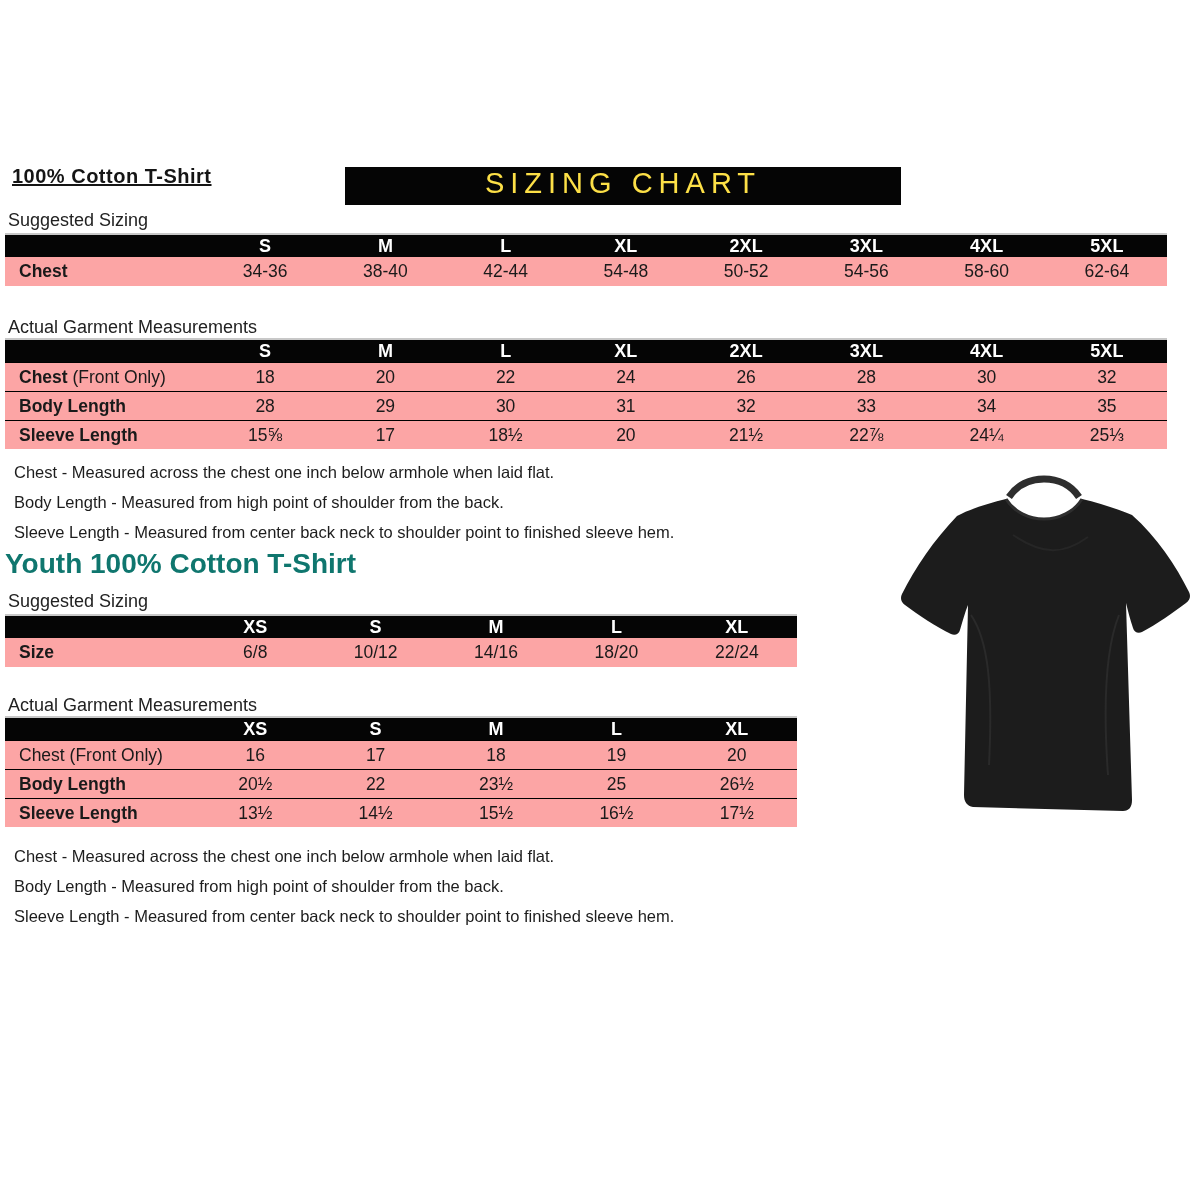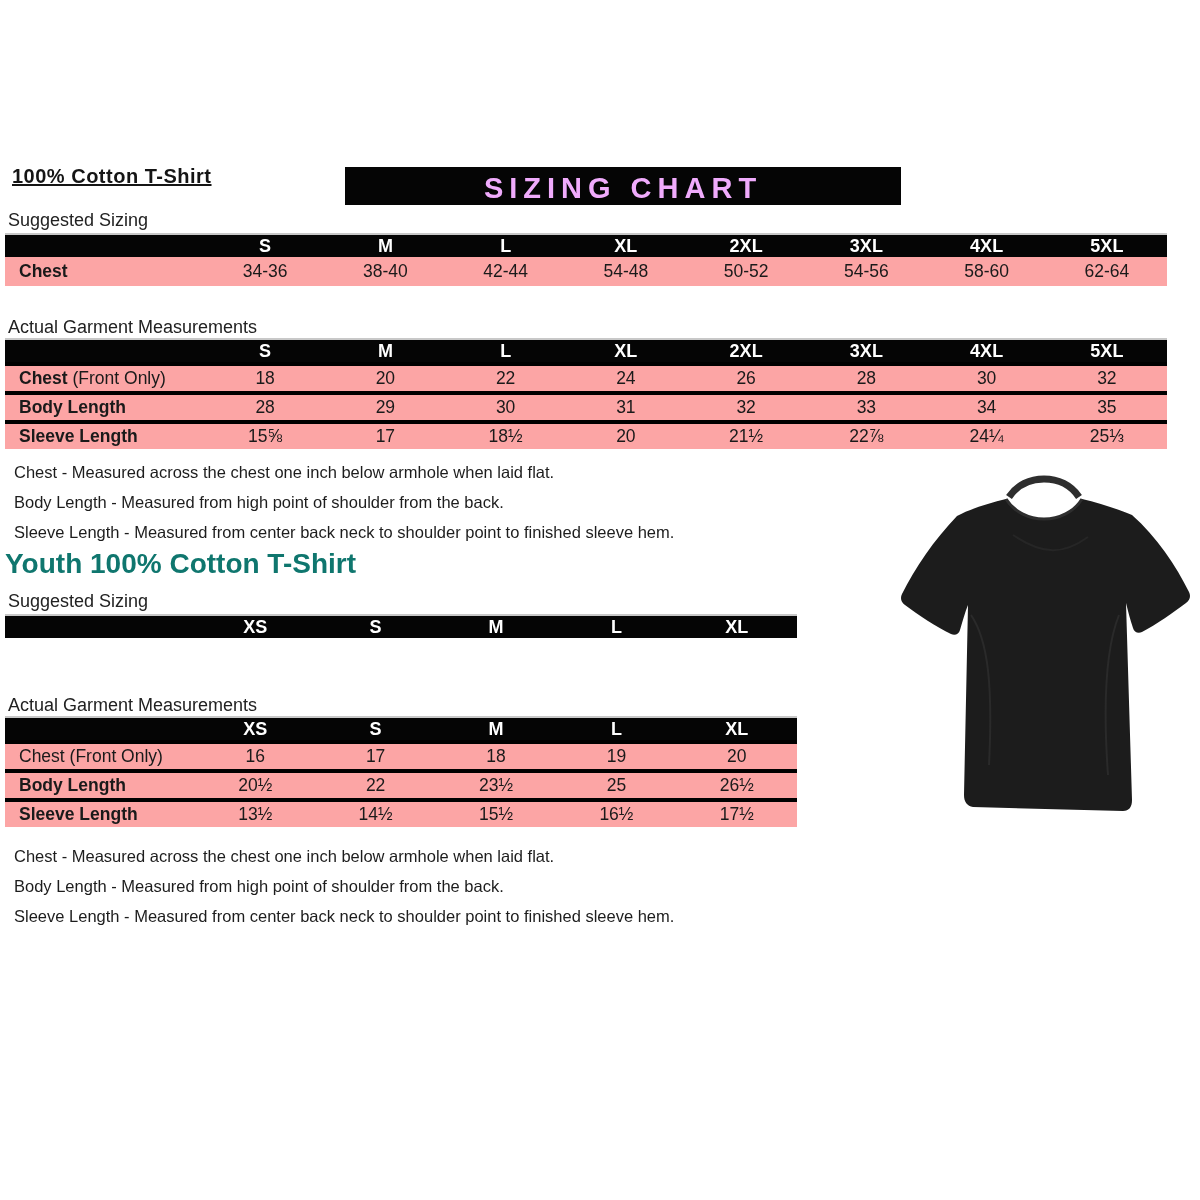--- a/index.html
+++ b/index.html
@@ -4,32 +4,32 @@
 <style>
   * { margin:0; padding:0; box-sizing:border-box; }
   html,body { background:#ffffff; }
   body { width:1200px; height:1200px; position:relative;
          font-family:"Liberation Sans", sans-serif; color:#1a1a1a; overflow:hidden; }
 
   .abs { position:absolute; }
 
   
   .main-title { font-size:20px; font-weight:bold; color:#151515; letter-spacing:0.5px;text-decoration:underline; }
-  .banner { background:#050505; color:#f0abfc; display:flex; align-items:flex-end; justify-content:center;
-            font-weight:bold; font-size:29px; letter-spacing:6px; }
+  .banner { background:#050505; color:#fde047; display:flex; align-items:flex-start; justify-content:center;
+            font-weight:normal; font-size:29px; letter-spacing:6px; }
   .section-label { font-size:18px; color:#222; }
   .youth-title { font-size:28px; font-weight:bold; color:#0f766e; }
 
   
   .sz-table { border-collapse:collapse; }
   .thead { display:flex; background:#050505; color:#ffffff; height:24px; align-items:center;
            border-top:2px solid #c8c8c8; }
   .thead .val-cell { font-weight:bold; font-size:18px; }
   .trow { display:flex; height:29px; align-items:center; font-size:17.5px; background:#fca5a5; }
-  .lined .trow { border-top:4px solid #000000; }
+  .lined .trow { border-top:1px solid #000000; }
   .label-cell { padding-left:14px; white-space:nowrap; }
   .adult-t .label-cell { width:200px; }
   .youth-t .label-cell { width:190px; }
   .val-cell { flex:1; text-align:center; }
   .lbl-bold { font-weight:bold; }
   .lbl-reg { font-weight:normal; }
   .lbl-note { font-weight:normal; }
 
   
   .notes { font-size:16.5px; color:#1d1d1d; }
@@ -131,20 +131,28 @@
 <div class="abs section-label" style="left:8px; top:591px;">Suggested Sizing</div>
 
 <div class="abs sz-table youth-t" style="left:5px; top:614px; width:792px;">
   <div class="thead">
     <div class="label-cell"></div>
   <div class="val-cell">XS</div>
       <div class="val-cell">S</div>
       <div class="val-cell">M</div>
       <div class="val-cell">L</div>
       <div class="val-cell">XL</div>
+    </div>
+<div class="trow">
+      <div class="label-cell"><span class="lbl-bold">Size</span></div>
+      <div class="val-cell">6/8</div>
+      <div class="val-cell">10/12</div>
+      <div class="val-cell">14/16</div>
+      <div class="val-cell">18/20</div>
+      <div class="val-cell">22/24</div>
     </div>
   </div>
 
 <div class="abs section-label" style="left:8px; top:695px;">Actual Garment Measurements</div>
 
 <div class="abs sz-table youth-t lined" style="left:5px; top:716px; width:792px;">
   <div class="thead">
     <div class="label-cell"></div>
   <div class="val-cell">XS</div>
       <div class="val-cell">S</div>

